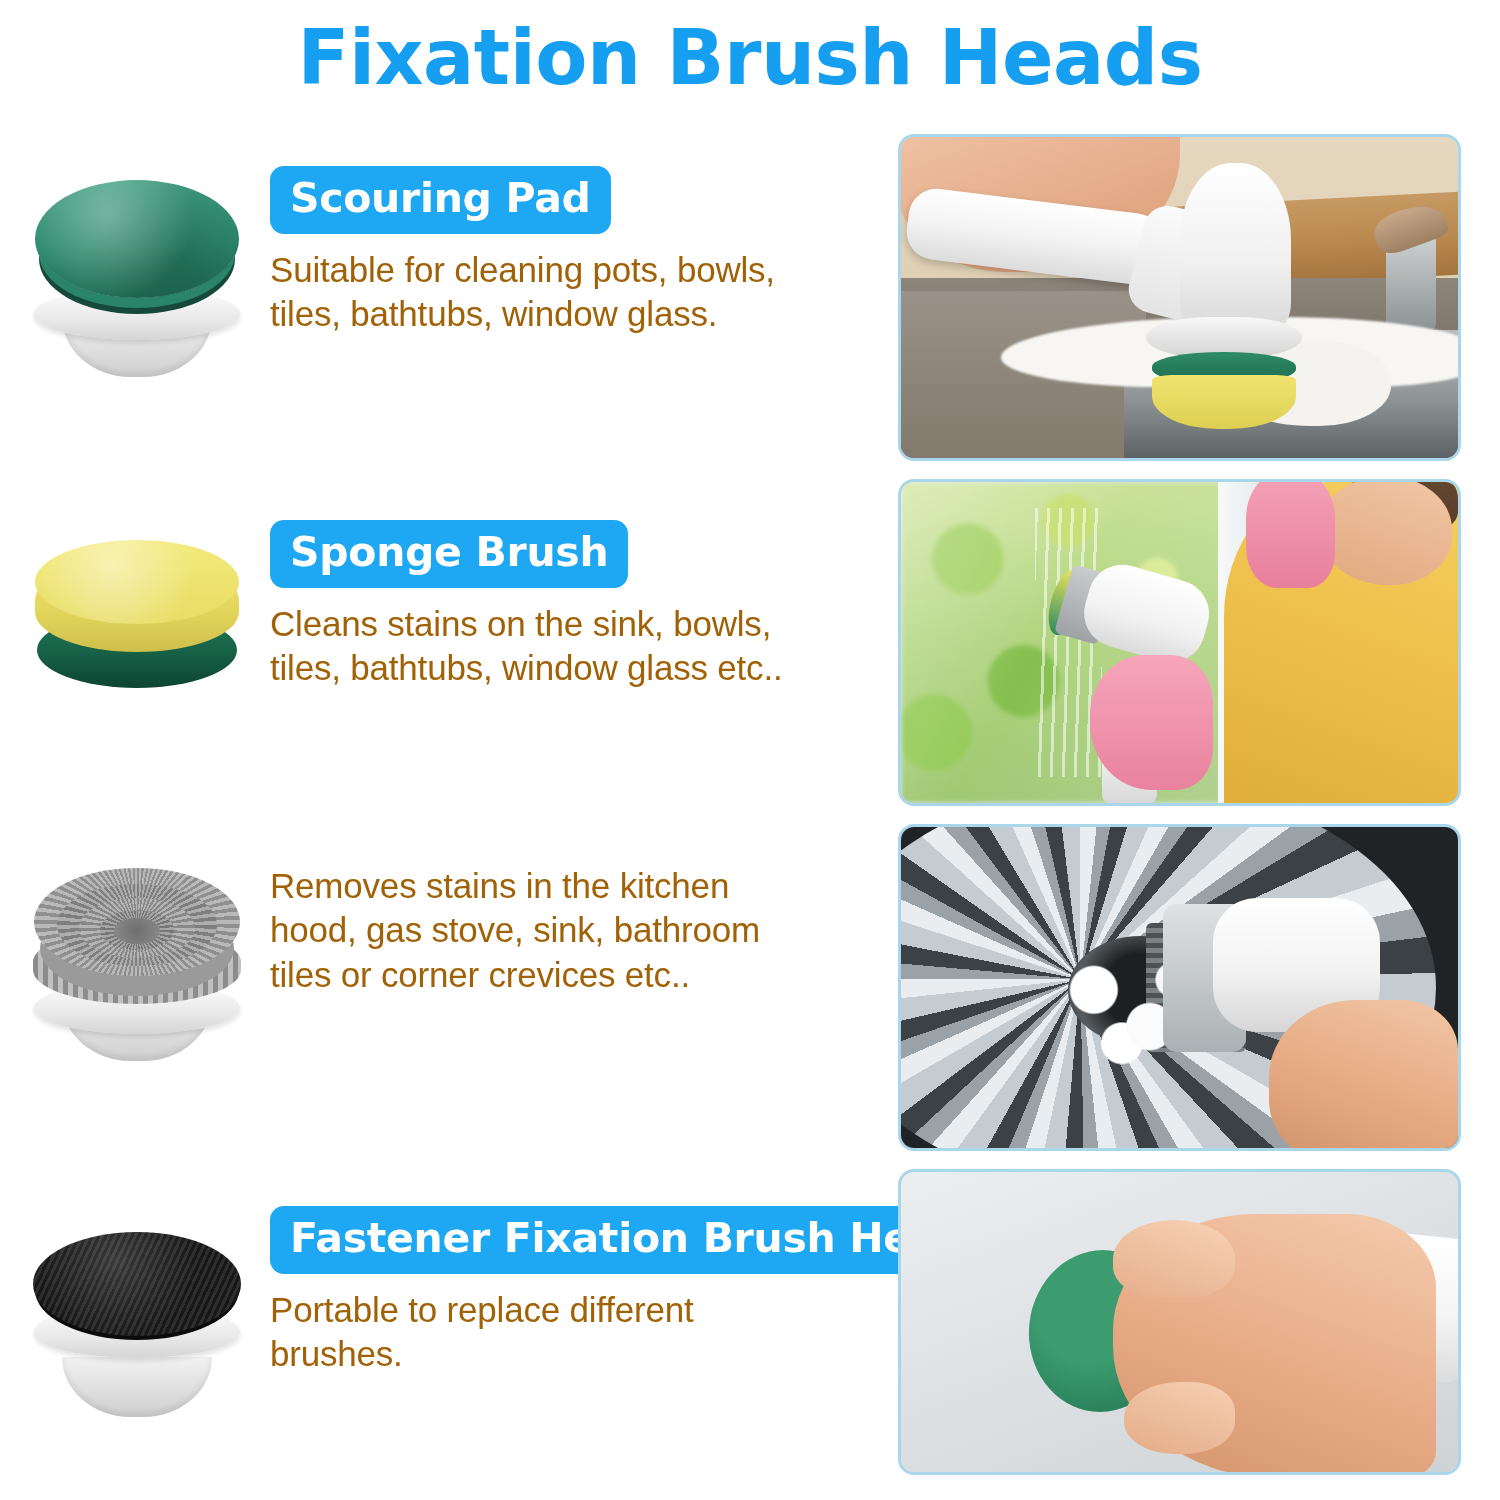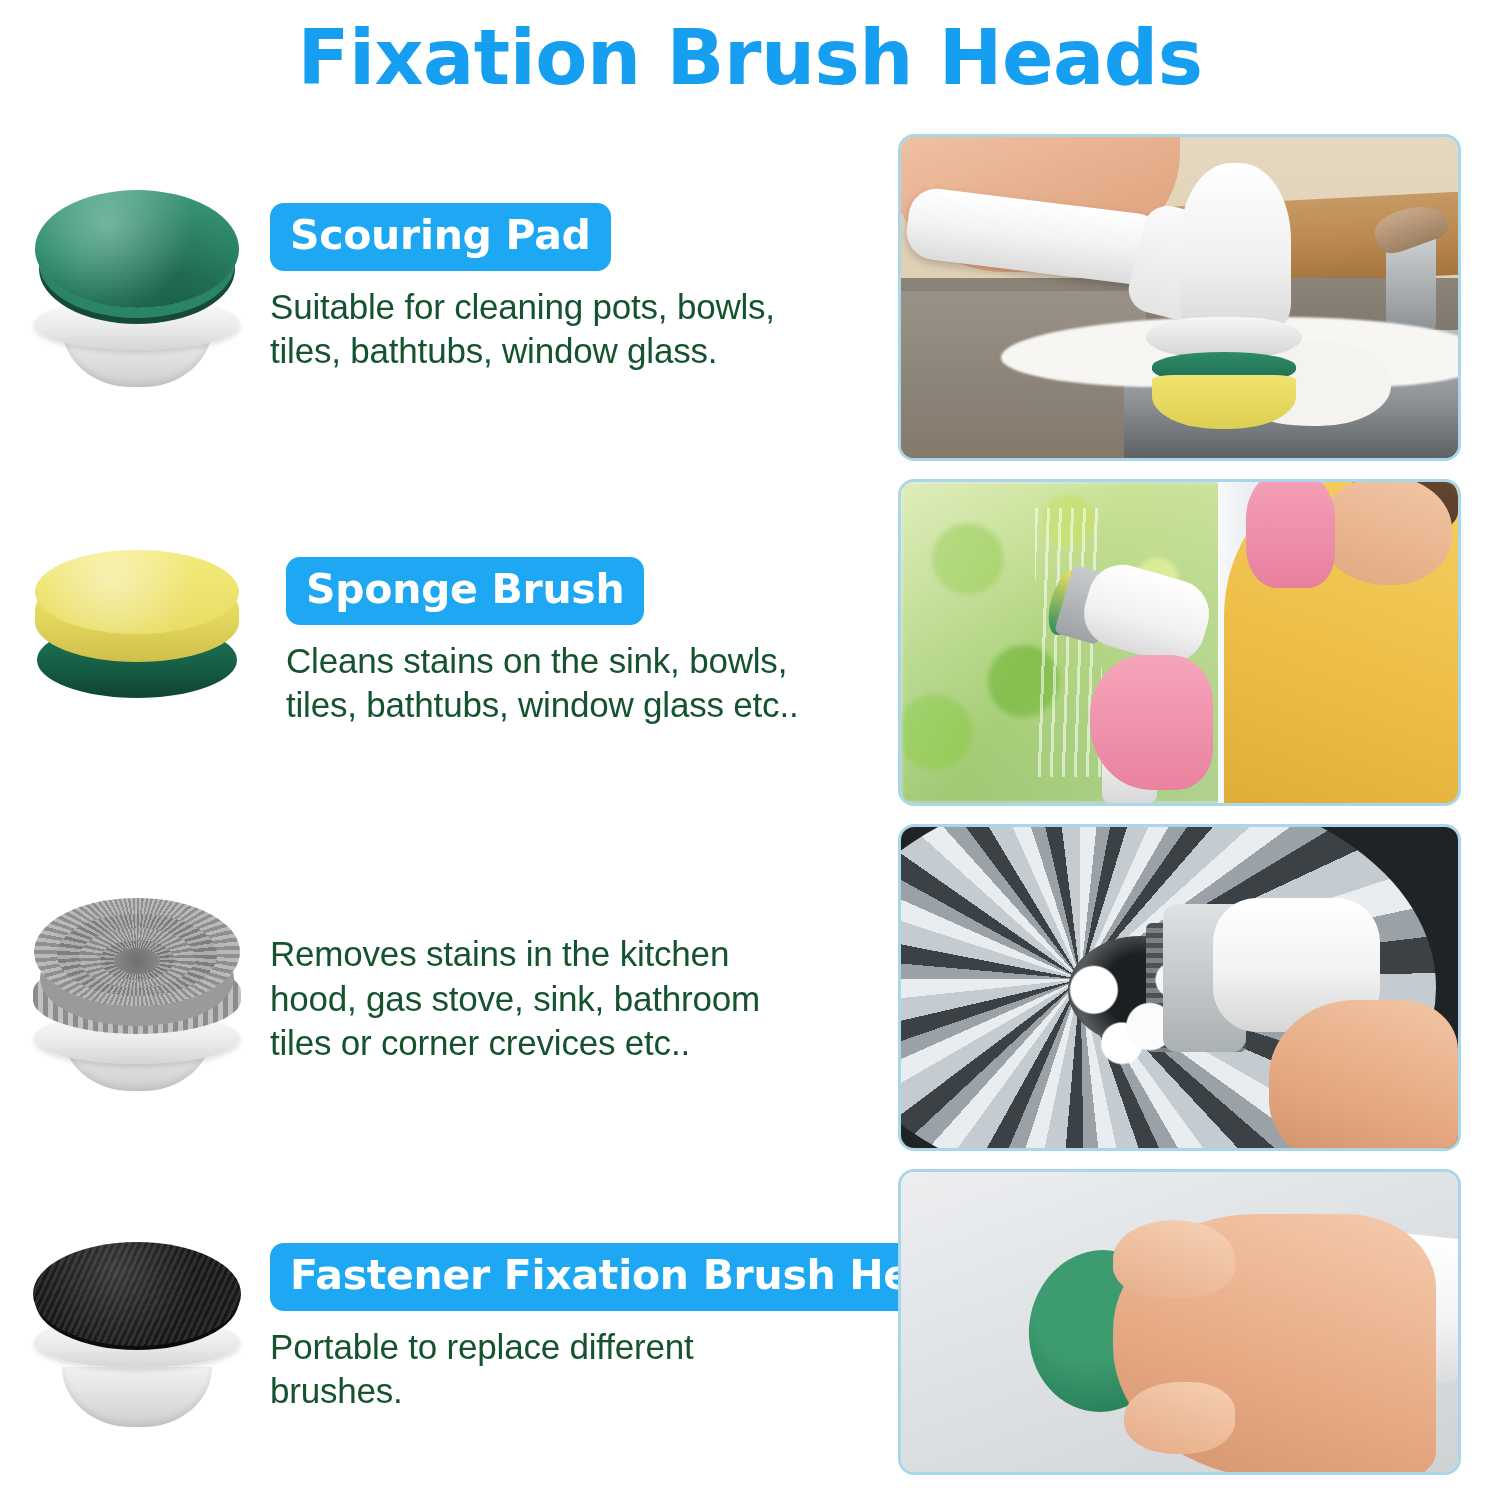--- a/index.html
+++ b/index.html
@@ -38,24 +38,24 @@
     left: 0;
     top: 132px;
     width: 885px;
     height: 1348px;
   }
   .feature-row {
     position: absolute;
     left: 0;
     width: 885px;
     display: flex;
-    align-items: center;
+    align-items: flex-start;
   }
   .feature-row.r0 { top: 28px;   height: 250px; }
-  .feature-row.r1 { top: 382px;  height: 250px; gap: 16px; }
+  .feature-row.r1 { top: 382px;  height: 250px; }
   .feature-row.r2 { top: 712px;  height: 290px; }
   .feature-row.r3 { top: 1068px; height: 250px; }
 
   .thumb-wrap {
     width: 270px;
     flex: 0 0 270px;
     height: 230px;
     position: relative;
   }
   .text-wrap {
@@ -71,21 +71,21 @@
     font-weight: bold;
     font-size: 41px;
     line-height: 1.0;
     padding: 12px 20px 15px 20px;
     border-radius: 14px;
     white-space: nowrap;
     letter-spacing: -0.3px;
   }
   .desc {
     margin-top: 14px;
-    color: #14532d;
+    color: #a16207;
     font-family: "Liberation Sans", sans-serif;
     font-size: 35px;
     line-height: 1.27;
     letter-spacing: -0.2px;
     max-width: 610px;
     white-space: pre-line;
   }
 
   
   .prod { position: absolute; left: 22px; top: 10px; width: 230px; height: 215px; }

